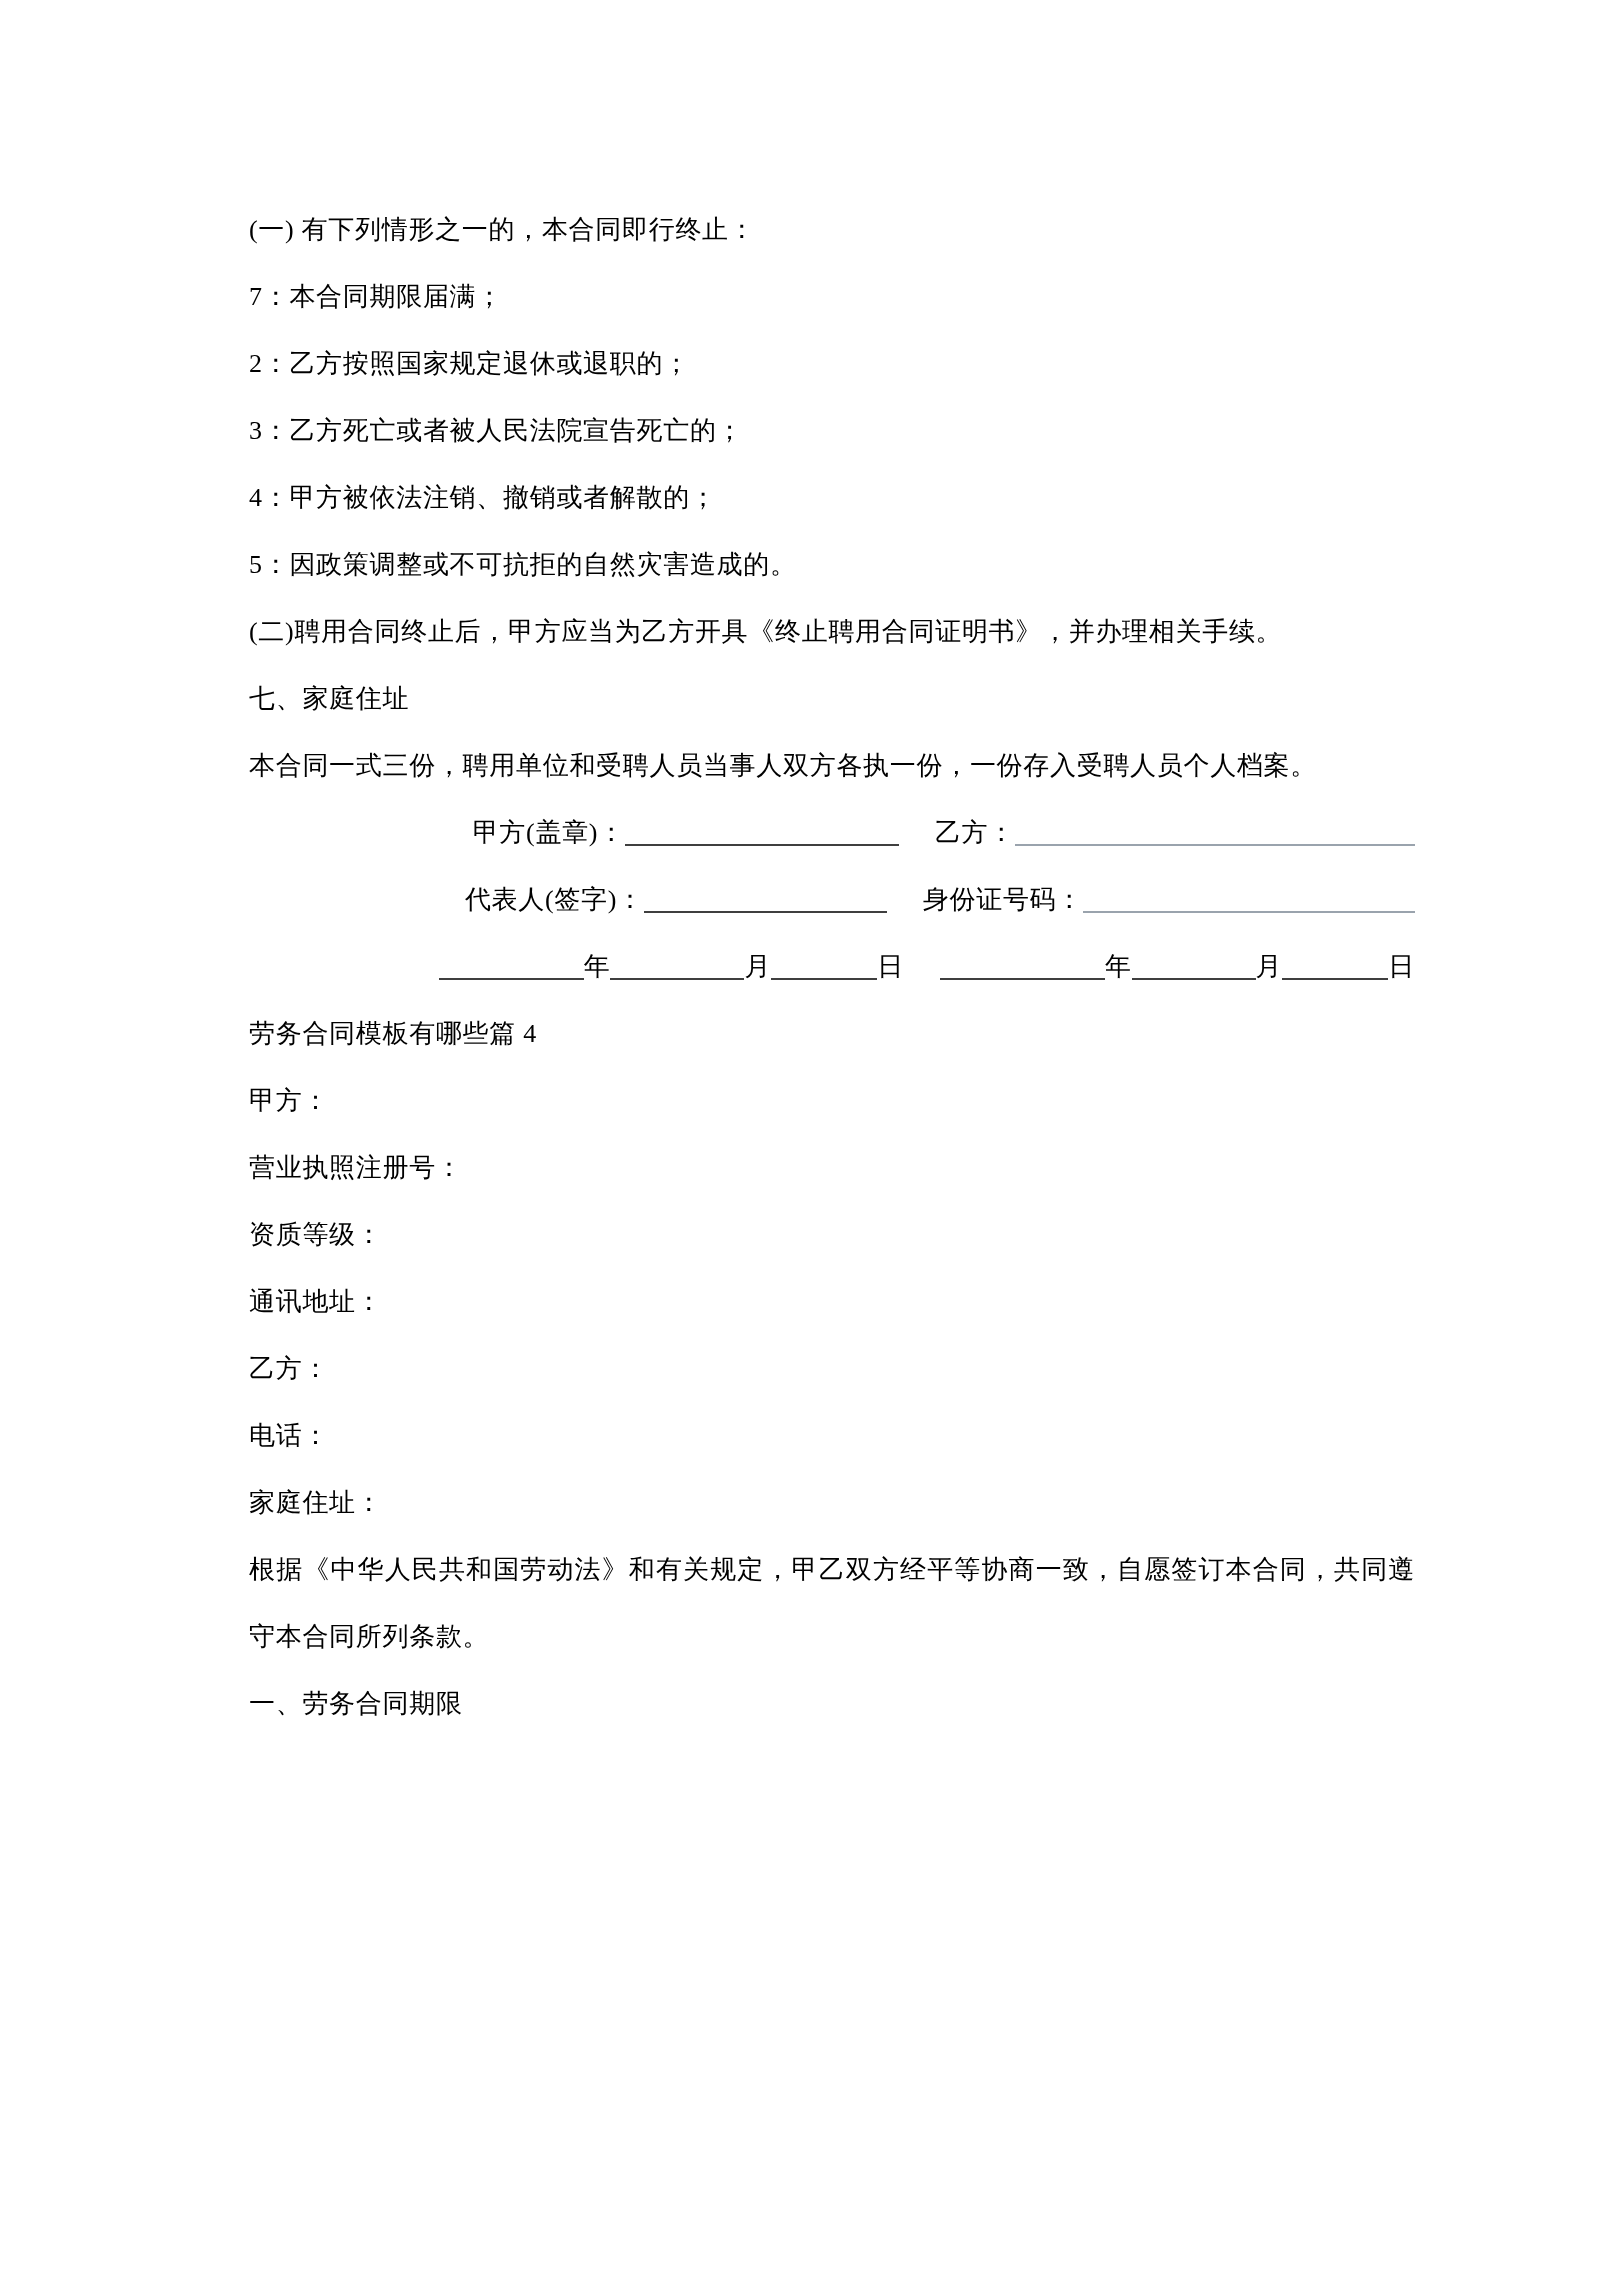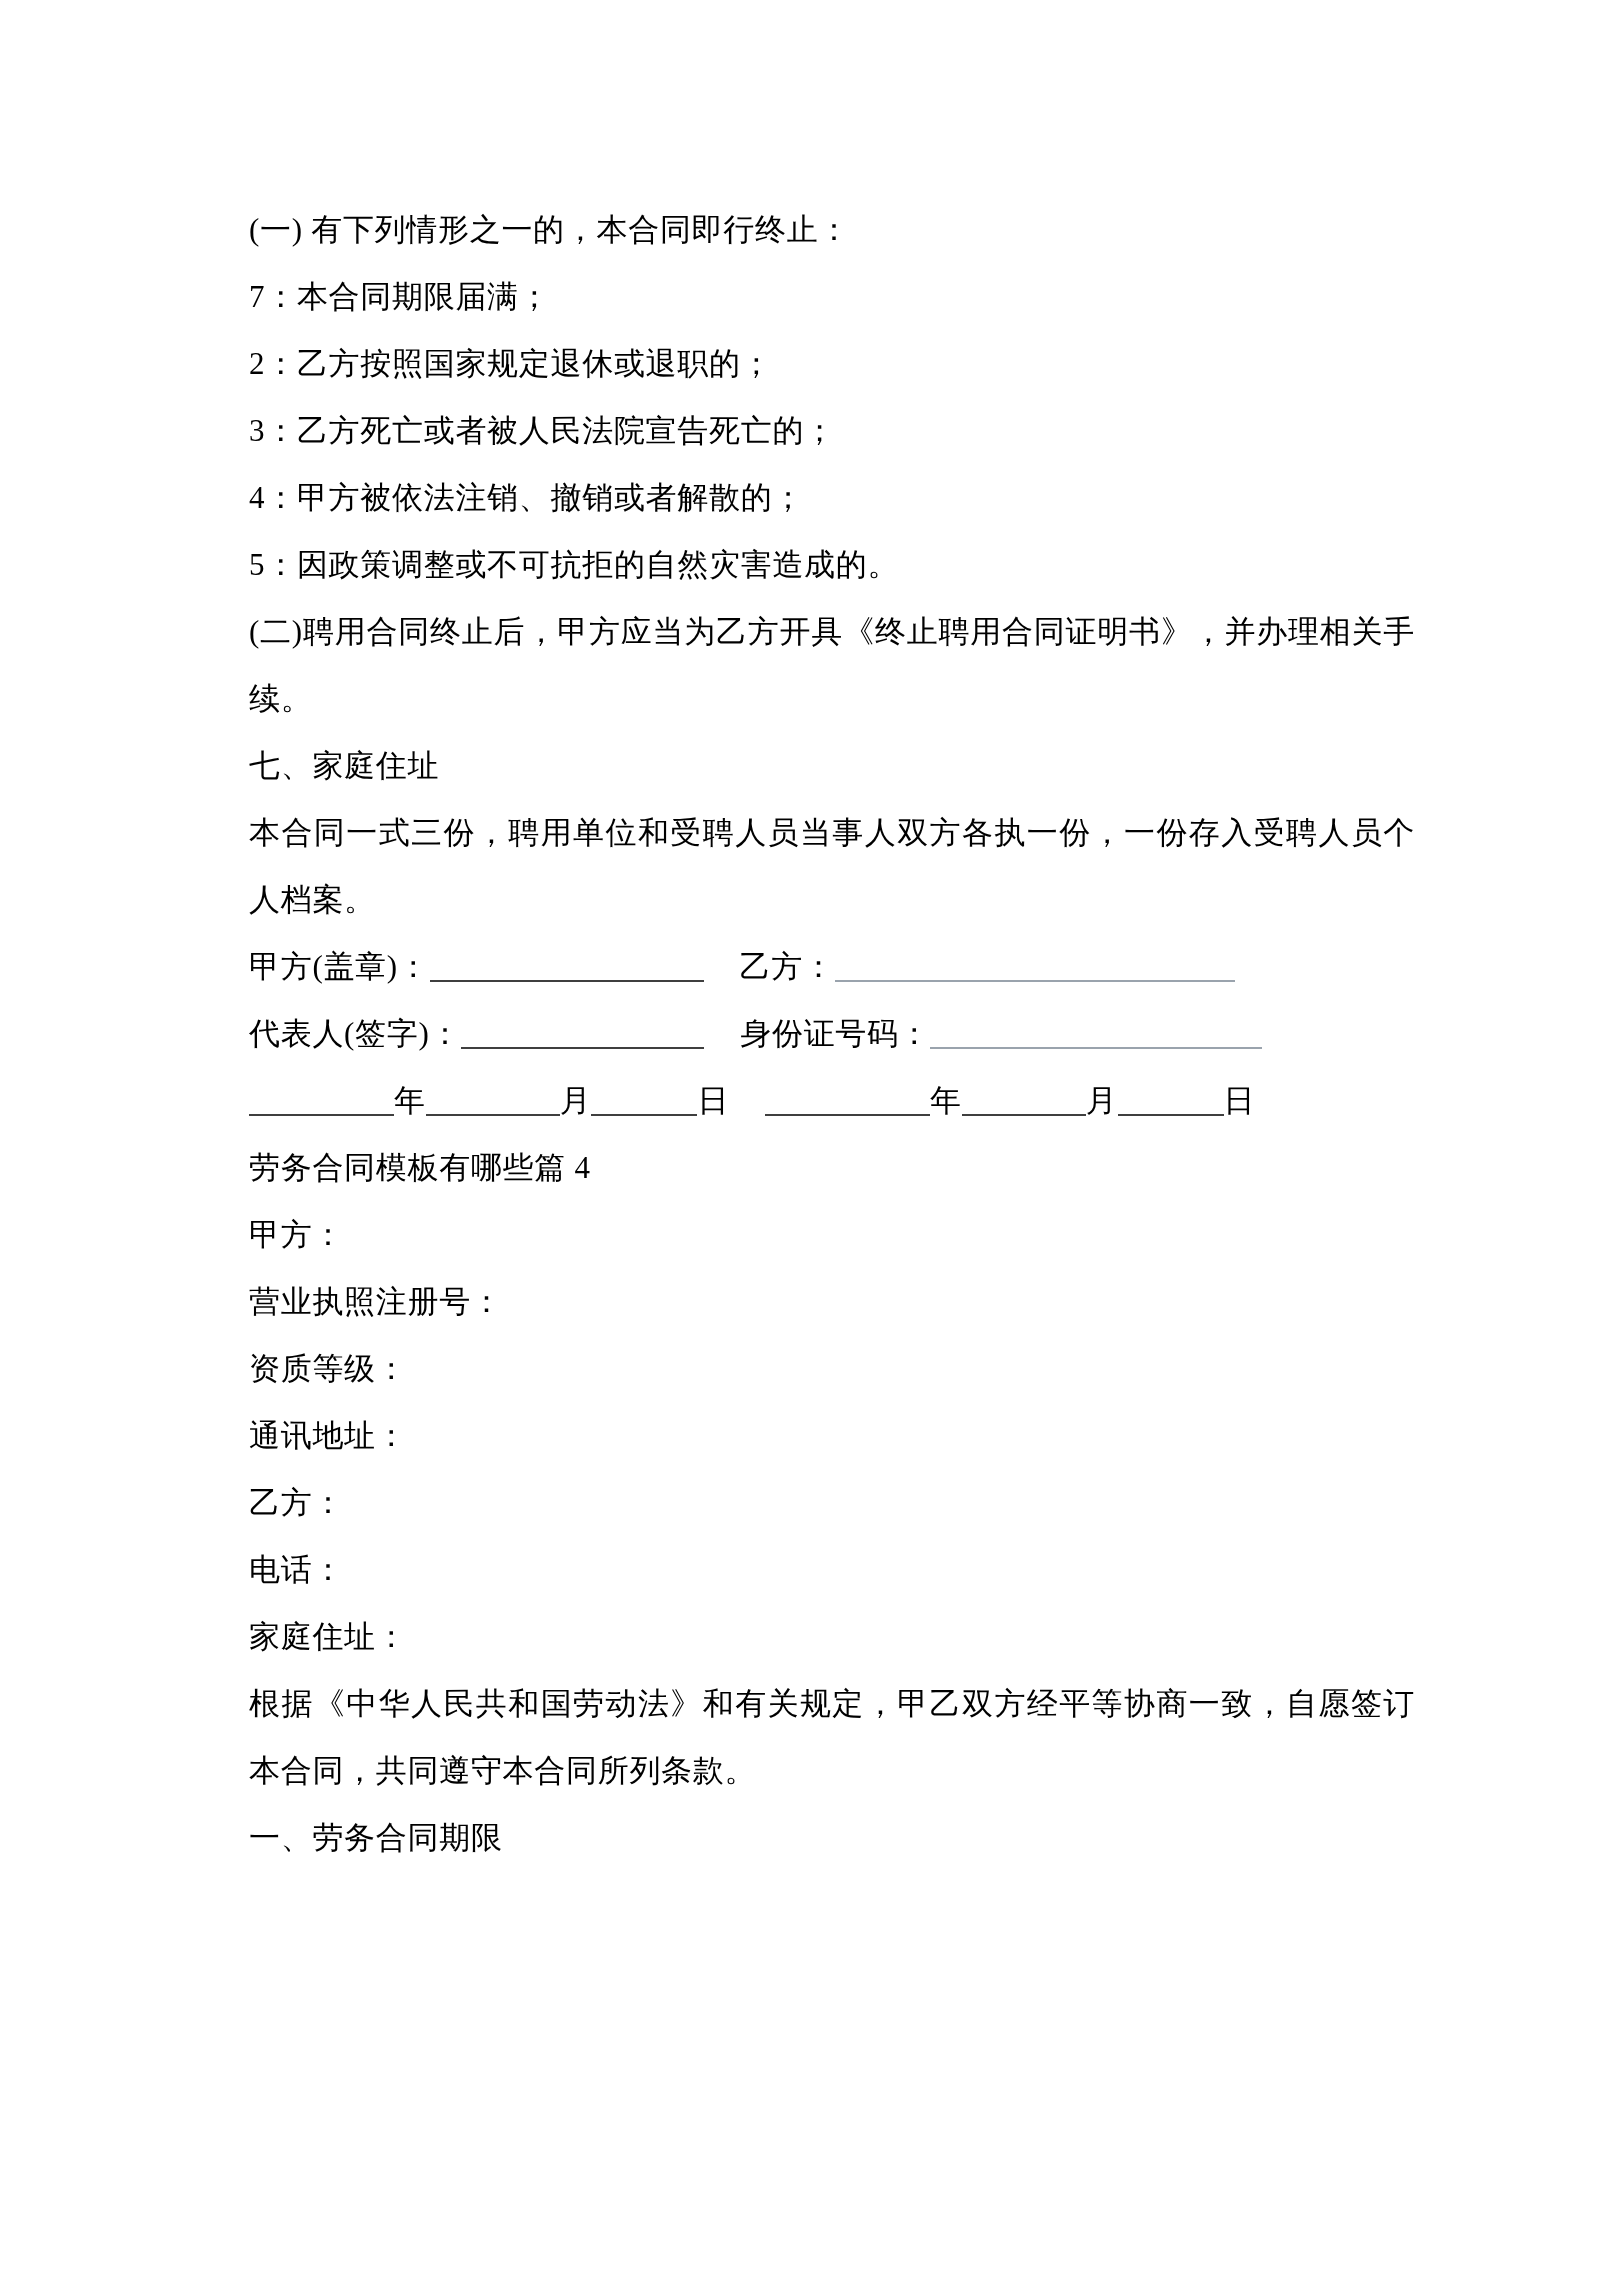--- a/index.html
+++ b/index.html
@@ -11,26 +11,26 @@
     color: #000000;
     overflow: hidden;
   }
   .page {
     width: 1623px;
     height: 2295px;
     background: #ffffff;
     padding: 196px 208px 0 249px;
   }
   .ln {
-    font-size: 31px;
+    font-size: 26px;
     line-height: 67px;
     text-align: justify;
     letter-spacing: 0.7px;
   }
-  .sig { text-align: left; white-space: nowrap; }
+  .sig { text-align: right; white-space: nowrap; }
   .blank {
     display: inline-block;
     height: 6.5px;
     border-bottom: 2px solid #3f3f3f;
     vertical-align: -5.2px;
   }
   .blank.light { border-bottom-color: #9aa3ad; }
   .grp2 { margin-left: 36px; }
   .lbl { display: inline; }
 </style>

